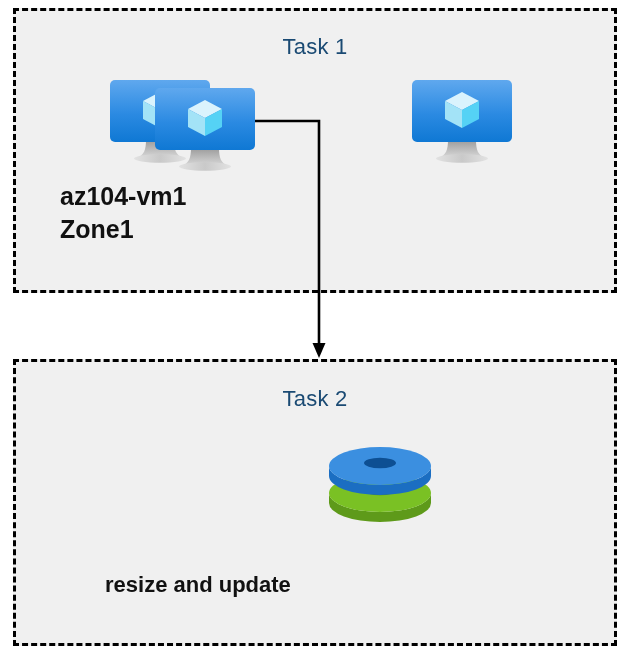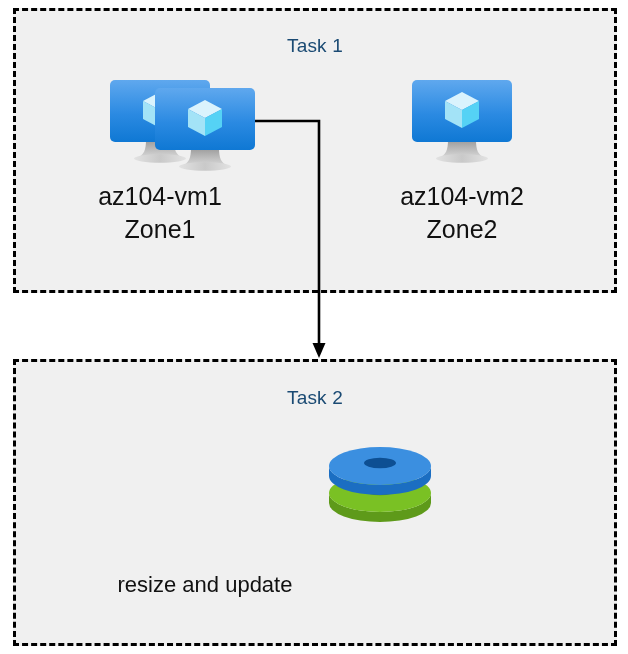--- a/index.html
+++ b/index.html
@@ -28,33 +28,34 @@
   }
   #panel-task1 { left: 13px;  top: 8px;   width: 604px; height: 285px; }
   #panel-task2 { left: 13px;  top: 359px; width: 604px; height: 287px; }
 
   .panel-title {
     position: absolute;
     left: 0;
     width: 100%;
     text-align: center;
     color: #1a4a73;
-    font-size: 19px;
+    font-size: 22px;
     line-height: 1;
     letter-spacing: 0.2px;
     white-space: nowrap;
   }
   #title-task1 { top: 25px; }
   #title-task2 { top: 26px; }
 
   
   .node {
     position: absolute;
     width: 200px;
-    text-align: center;
+    text-align: left;
+    font-weight: bold;
   }
   #node-vm1 { left: 60px;  top: 76px; }
   #node-vm2 { left: 362px; top: 76px; }
   #node-vm3 { left: 105px; top: 84px; }
 
   .node-label {
     margin-top: 12px;
     font-size: 25px;
     line-height: 1.32;
     color: #111111;
@@ -137,22 +138,20 @@
     <svg class="vm-icon" width="108" height="92" viewBox="0 0 108 92">
       <path d="M40 64 h28 c0 10 2 15 9 18 H31 c7 -3 9 -8 9 -18 z" fill="url(#neck1)"></path>
       <ellipse cx="54" cy="82.5" rx="26" ry="4.2" fill="url(#base1)"></ellipse>
       <rect x="4" y="4" width="100" height="62" rx="5" ry="5" fill="url(#scr1)"></rect>
       <g transform="translate(54,34)">
         <path d="M0 -18 L17 -9 L0 0 L-17 -9 Z" fill="#daf3fd"></path>
         <path d="M-17 -9 L0 0 L0 18 L-17 9 Z" fill="#a3e3f7"></path>
         <path d="M17 -9 L0 0 L0 18 L17 9 Z" fill="#55d2f5"></path>
       </g>
     </svg>
-    <div class="node-label">az104-vm2
-Zone2</div>
   </div>
 
   <svg id="connector">
     <path d="M11 13 H119 V242" fill="none" stroke="#000000" stroke-width="2.6"></path>
     <path d="M119 250 L112.5 235 L125.5 235 Z" fill="#000000"></path>
   </svg>
 
   <div class="panel" id="panel-task2">
     <div class="panel-title" id="title-task2">Task 2</div>
   </div>

